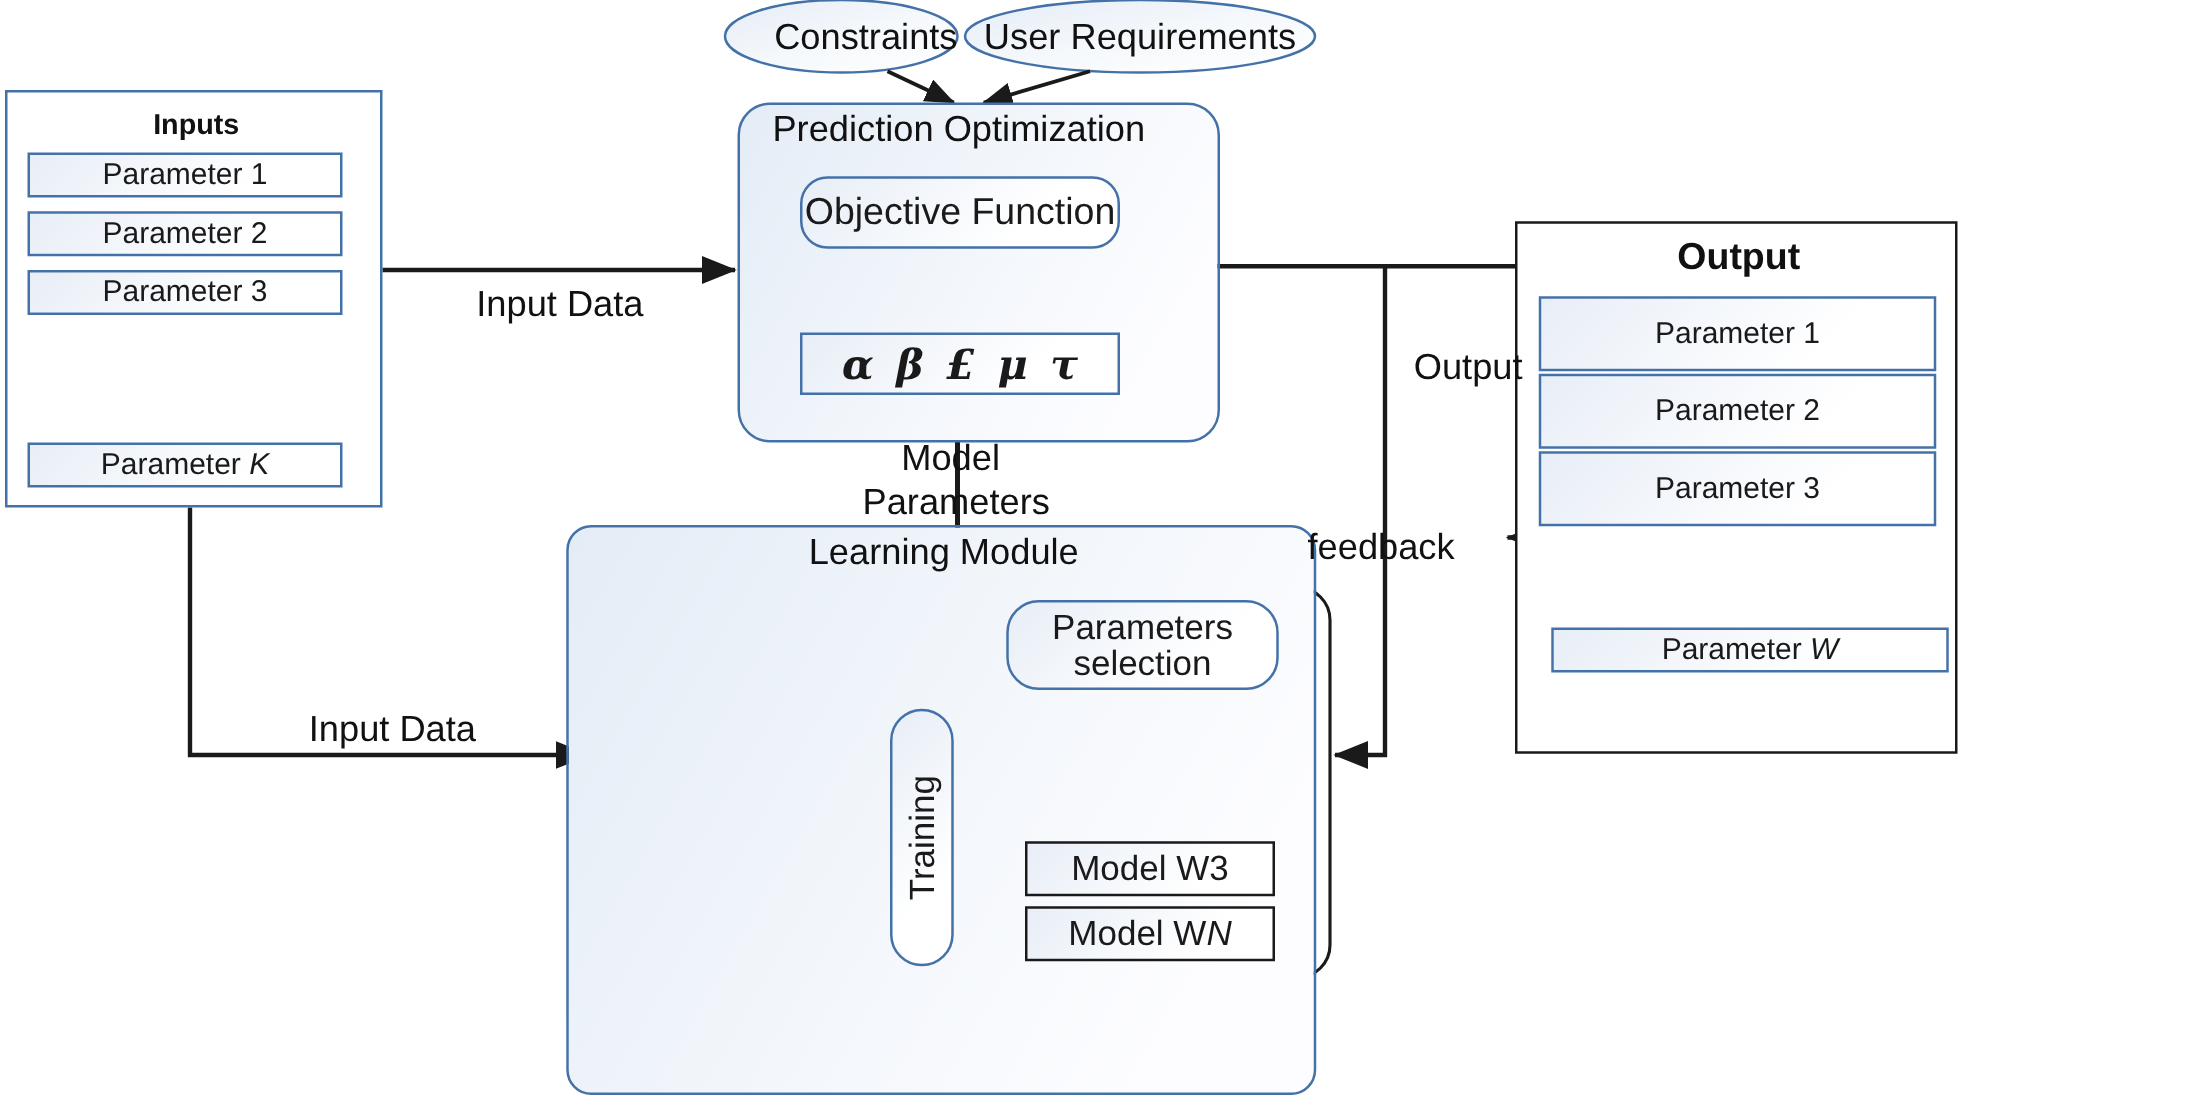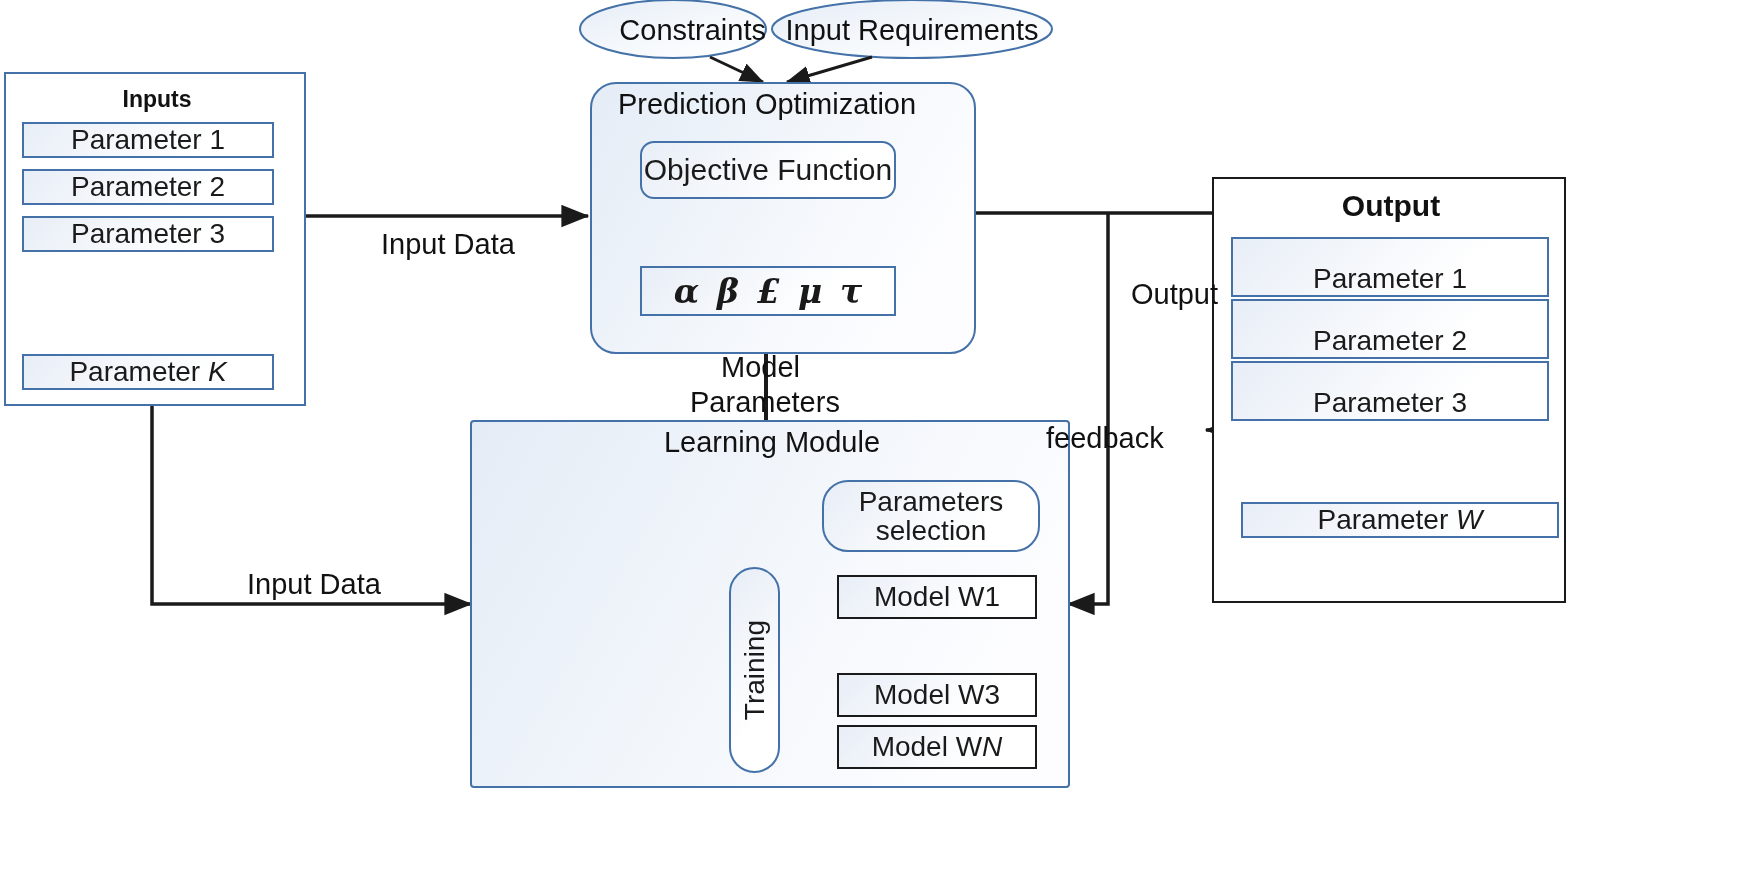--- a/index.html
+++ b/index.html
@@ -7,21 +7,21 @@
   #stage{position:relative;width:1748px;height:886px;overflow:hidden;background:#fff;}
   #svg-layer{position:absolute;left:0;top:0;width:1748px;height:886px;}
 
   .node{position:absolute;box-sizing:border-box;display:flex;align-items:center;justify-content:center;text-align:center;color:#1a1a1a;}
   .blue-border{border:2px solid #4472a8;}
   .dark-border{border:2.5px solid #1a1a1a;}
   .grad-box{background:linear-gradient(135deg,#e8eef7 0%,#f4f7fb 38%,#ffffff 72%);}
   .grad-box-soft{background:linear-gradient(120deg,#e4ecf6 0%,#f2f6fb 45%,#fdfdff 85%);}
   .plain-white{background:#ffffff;}
 
-  .param-row{font-size:28px;align-items:flex-end;}
+  .param-row{font-size:24px;}
   .pill{border-radius:22px;}
   .round-lg{border-radius:26px;}
 
   .label{position:absolute;color:#111;white-space:nowrap;}
   .lbl-lg{font-size:29px;}
 
   .ital{font-style:italic;}
 
   .greek{font-family:"DejaVu Serif", serif;font-style:italic;font-weight:bold;font-size:33px;letter-spacing:0;}
   .greek span{margin:0 9px;display:inline-block;}
@@ -92,53 +92,50 @@
     </div>
     <div class="node blue-border grad-box param-row" style="left:16px;top:142px;width:252px;height:36px;">
       <span>Parameter 3</span>
     </div>
     <div class="node blue-border grad-box param-row" style="left:16px;top:280px;width:252px;height:36px;">
       <span>Parameter&nbsp;<i class="ital">K</i></span>
     </div>
   </div>
 
   <div class="label lbl-lg" style="left:580px;top:14px;width:186px;text-align:right;">Constraints</div>
-  <div class="label lbl-lg" style="left:772px;top:14px;width:280px;text-align:center;">Input Requirements</div>
+  <div class="label lbl-lg" style="left:772px;top:14px;width:280px;text-align:center;">User Requirements</div>
 
   <div class="node blue-border grad-box-soft round-lg" style="left:590px;top:82px;width:386px;height:272px;display:block;">
     <div class="label" style="left:0;top:4px;width:350px;text-align:center;font-size:29px;">Prediction Optimization</div>
-    <div class="node blue-border grad-box pill" style="left:48px;top:57px;width:256px;height:58px;font-size:30px;border-radius:14px;">
+    <div class="node blue-border grad-box pill" style="left:48px;top:57px;width:256px;height:58px;font-size:30px;">
       <span>Objective Function</span>
     </div>
     <div class="node blue-border grad-box greek" style="left:48px;top:182px;width:256px;height:50px;">
       <span>α</span>
       <span>β</span>
       <span>£</span>
       <span>μ</span>
       <span>τ</span>
     </div>
   </div>
 
-  <div class="node blue-border grad-box-soft round-lg" style="left:470px;top:420px;width:600px;height:368px;display:block;border-radius:4px;">
+  <div class="node blue-border grad-box-soft round-lg" style="left:453px;top:420px;width:600px;height:456px;display:block;border-radius:20px;">
     <div class="label" style="left:0;top:4px;width:600px;text-align:center;font-size:29px;">Learning Module</div>
 
 
     <div class="node blue-border grad-box" style="left:350px;top:58px;width:218px;height:72px;border-radius:26px;font-size:28px;line-height:1.05;flex-direction:column;">
       <span>Parameters</span>
       <span>selection</span>
     </div>
 
 
     <div class="node blue-border grad-box" style="left:257px;top:145px;width:51px;height:206px;border-radius:26px;font-size:28px;">
       <span class="vert-text">Training</span>
     </div>
 
-    <div class="node dark-border grad-box" style="left:365px;top:153px;width:200px;height:44px;font-size:28px;">
-      <span>Model W1</span>
-    </div>
     <div class="node dark-border grad-box" style="left:365px;top:251px;width:200px;height:44px;font-size:28px;">
       <span>Model W3</span>
     </div>
     <div class="node dark-border grad-box" style="left:365px;top:303px;width:200px;height:44px;font-size:28px;">
       <span>Model W<i class="ital">N</i></span>
     </div>
   </div>
 
   <div class="node dark-border plain-white" style="left:1212px;top:177px;width:354px;height:426px;display:block;border-width:2px;">
     <div class="label" style="left:0;top:10px;width:354px;text-align:center;font-size:30px;font-weight:bold;">Output</div>

